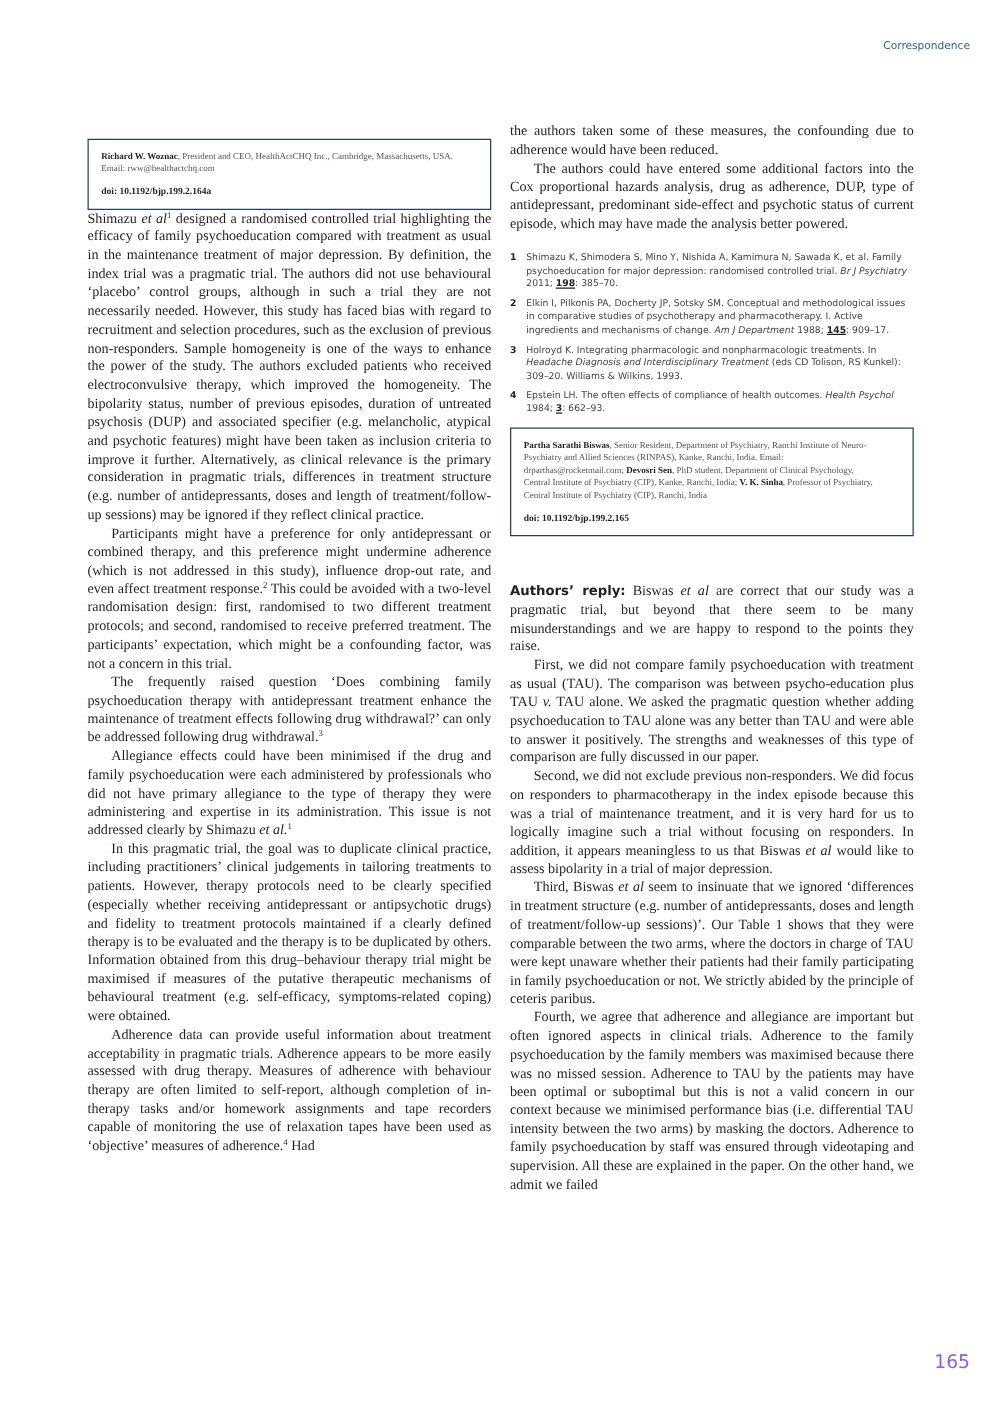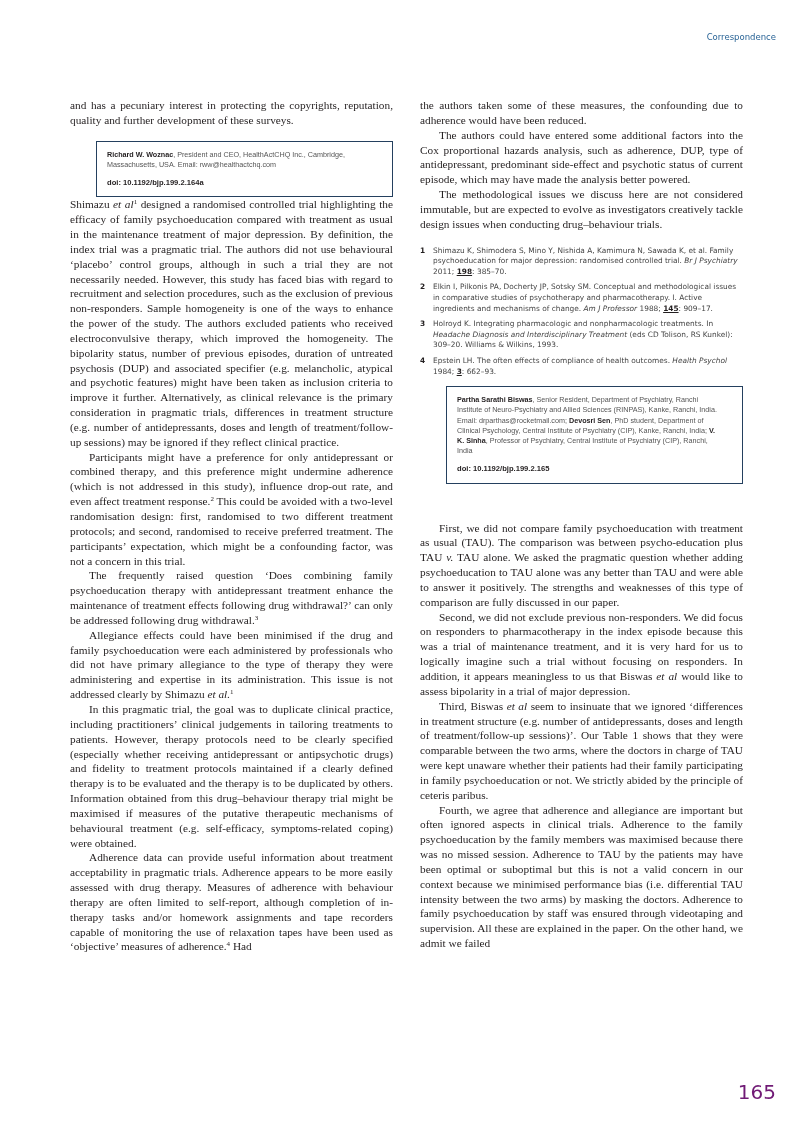--- a/index.html
+++ b/index.html
@@ -1,43 +1,42 @@
 <!DOCTYPE html>
 <html><head>
 <meta charset="utf-8">
 <style>
   html, body { margin: 0; padding: 0; background: #ffffff; }
   body { width: 800px; height: 1131px; position: relative; overflow: hidden; color: #231f20; }
   .running-head { position: absolute; top: 32px; right: 24px; font-family: "DejaVu Sans", sans-serif; font-size: 8.5px; color: #2a6496; }
-  .page-number { position: absolute; top: 1080px; right: 24px; font-family: "DejaVu Sans", sans-serif; font-size: 20px; color: #701a75; }
+  .page-number { position: absolute; top: 1080px; right: 24px; font-family: "DejaVu Sans", sans-serif; font-size: 15px; color: #8b5cf6; }
   .col { position: absolute; top: 98px; width: 323px; font-family: "Liberation Serif", serif; font-size: 11.3px; line-height: 14.85px; text-align: justify; hyphens: auto; }
   .col-left { left: 70px; }
-  .col-right { left: 420px; }
+  .col-right { left: 408px; }
   .col p { margin: 0; text-indent: 0; }
   .col p.ind { text-indent: 19px; }
   sup { font-size: 7px; line-height: 0; vertical-align: 4px; }
   em { }
-  .affil-box { border: 1.4px solid #24405e; padding: 8px 25px 8px 10px; font-family: Liberation Sans, sans-serif; font-size: 7.2px; line-height: 10.2px; color: #555; text-align: left; margin-top: 13px; margin-left: 26px; }
+  .affil-box { border: 1.4px solid #24405e; padding: 8px 25px 8px 10px; font-family: Liberation Serif, serif; font-size: 7.2px; line-height: 10.2px; color: #555; text-align: left; margin-top: 13px; }
   .affil-box b { color: #231f20; }
   .affil-box .doi { margin-top: 8px; font-weight: bold; color: #231f20; font-size: 7.6px; }
   .section-title { font-family: "DejaVu Sans", sans-serif; font-weight: bold; color: #1f5a96; font-size: 11.6px; line-height: 15px; margin: 61px 0 4px 0; text-align: left; }
   .refs { margin: 14px 0 0 0; padding: 0; list-style: none; font-family: "DejaVu Sans", sans-serif; font-size: 7.4px; line-height: 10.6px; color: #444; text-align: left; }
   .refs li { position: relative; padding-left: 13px; margin-bottom: 5px; }
   .refs .rnum { position: absolute; left: 0; top: 0; font-weight: bold; color: #231f20; }
   .refs b { color: #231f20; text-decoration: underline; }
   .reply-head { font-family: "DejaVu Sans", sans-serif; font-weight: bold; font-size: 10.6px; color: #231f20; }
   .gap-reply { height: 37px; }
 </style>
 </head>
 <body>
 
 <div class="running-head">Correspondence</div>
 
 <div class="col col-left">
-  <p>and has a pecuniary interest in protecting the copyrights, reputation, quality and further development of these surveys.</p>
 
   <div class="affil-box">
     <div><b>Richard W. Woznac</b><span>, President and CEO, HealthActCHQ Inc., Cambridge, Massachusetts, USA. Email: rww@healthactchq.com</span></div>
     <div class="doi">doi: 10.1192/bjp.199.2.164a</div>
   </div>
 
 
   <p><span>Shimazu </span><em>et al</em><sup>1</sup><span> designed a randomised controlled trial highlighting the efficacy of family psychoeducation compared with treatment as usual in the maintenance treatment of major depression. By definition, the index trial was a pragmatic trial. The authors did not use behavioural ‘placebo’ control groups, although in such a trial they are not necessarily needed. However, this study has faced bias with regard to recruitment and selection procedures, such as the exclusion of previous non-responders. Sample homogeneity is one of the ways to enhance the power of the study. The authors excluded patients who received electroconvulsive therapy, which improved the homogeneity. The bipolarity status, number of previous episodes, duration of untreated psychosis (DUP) and associated specifier (e.g. melancholic, atypical and psychotic features) might have been taken as inclusion criteria to improve it further. Alternatively, as clinical relevance is the primary consideration in pragmatic trials, differences in treatment structure (e.g. number of antidepressants, doses and length of treatment/follow-up sessions) may be ignored if they reflect clinical practice.</span></p>
 
   <p class="ind"><span>Participants might have a preference for only antidepressant or combined therapy, and this preference might undermine adherence (which is not addressed in this study), influence drop-out rate, and even affect treatment response.</span><sup>2</sup><span> This could be avoided with a two-level randomisation design: first, randomised to two different treatment protocols; and second, randomised to receive preferred treatment. The participants’ expectation, which might be a confounding factor, was not a concern in this trial.</span></p>
@@ -46,37 +45,37 @@
 
   <p class="ind"><span>Allegiance effects could have been minimised if the drug and family psychoeducation were each administered by professionals who did not have primary allegiance to the type of therapy they were administering and expertise in its administration. This issue is not addressed clearly by Shimazu </span><em>et al.</em><sup>1</sup></p>
 
   <p class="ind">In this pragmatic trial, the goal was to duplicate clinical practice, including practitioners’ clinical judgements in tailoring treatments to patients. However, therapy protocols need to be clearly specified (especially whether receiving antidepressant or antipsychotic drugs) and fidelity to treatment protocols maintained if a clearly defined therapy is to be evaluated and the therapy is to be duplicated by others. Information obtained from this drug–behaviour therapy trial might be maximised if measures of the putative therapeutic mechanisms of behavioural treatment (e.g. self-efficacy, symptoms-related coping) were obtained.</p>
 
   <p class="ind"><span>Adherence data can provide useful information about treatment acceptability in pragmatic trials. Adherence appears to be more easily assessed with drug therapy. Measures of adherence with behaviour therapy are often limited to self-report, although completion of in-therapy tasks and/or homework assignments and tape recorders capable of monitoring the use of relaxation tapes have been used as ‘objective’ measures of adherence.</span><sup>4</sup><span> Had</span></p>
 </div>
 
 <div class="col col-right">
   <p>the authors taken some of these measures, the confounding due to adherence would have been reduced.</p>
-  <p class="ind">The authors could have entered some additional factors into the Cox proportional hazards analysis, such as adherence, DUP, type of antidepressant, predominant side-effect and psychotic status of current episode, which may have made the analysis better powered.</p>
-  <p class="ind">The methodological issues we discuss here are not considered immutable, but are expected to evolve as investigators creatively tackle design issues when conducting drug–behaviour trials.</p>
+  <p class="ind">The authors could have entered some additional factors into the Cox proportional hazards analysis, drug as adherence, DUP, type of antidepressant, predominant side-effect and psychotic status of current episode, which may have made the analysis better powered.</p>
 
   <ol class="refs">
     <li><span class="rnum">1</span><span>Shimazu K, Shimodera S, Mino Y, Nishida A, Kamimura N, Sawada K, et al. Family psychoeducation for major depression: randomised controlled trial. </span><em>Br J Psychiatry</em><span> 2011; </span><b>198</b><span>: 385–70.</span></li>
-    <li><span class="rnum">2</span><span>Elkin I, Pilkonis PA, Docherty JP, Sotsky SM. Conceptual and methodological issues in comparative studies of psychotherapy and pharmacotherapy. I. Active ingredients and mechanisms of change. </span><em>Am J Professor</em><span> 1988; </span><b>145</b><span>: 909–17.</span></li>
+    <li><span class="rnum">2</span><span>Elkin I, Pilkonis PA, Docherty JP, Sotsky SM. Conceptual and methodological issues in comparative studies of psychotherapy and pharmacotherapy. I. Active ingredients and mechanisms of change. </span><em>Am J Department</em><span> 1988; </span><b>145</b><span>: 909–17.</span></li>
     <li><span class="rnum">3</span><span>Holroyd K. Integrating pharmacologic and nonpharmacologic treatments. In </span><em>Headache Diagnosis and Interdisciplinary Treatment</em><span> (eds CD Tolison, RS Kunkel): 309–20. Williams &amp; Wilkins, 1993.</span></li>
     <li><span class="rnum">4</span><span>Epstein LH. The often effects of compliance of health outcomes. </span><em>Health Psychol</em><span> 1984; </span><b>3</b><span>: 662–93.</span></li>
   </ol>
 
   <div class="affil-box" style="margin-top:9px">
     <div><b>Partha Sarathi Biswas</b><span>, Senior Resident, Department of Psychiatry, Ranchi Institute of Neuro-Psychiatry and Allied Sciences (RINPAS), Kanke, Ranchi, India. Email: drparthas@rocketmail.com; </span><b>Devosri Sen</b><span>, PhD student, Department of Clinical Psychology, Central Institute of Psychiatry (CIP), Kanke, Ranchi, India; </span><b>V. K. Sinha</b><span>, Professor of Psychiatry, Central Institute of Psychiatry (CIP), Ranchi, India</span></div>
     <div class="doi">doi: 10.1192/bjp.199.2.165</div>
   </div>
 
   <div class="gap-reply"></div>
 
+  <p><span class="reply-head">Authors’ reply:</span><span>  Biswas </span><em>et al</em><span> are correct that our study was a pragmatic trial, but beyond that there seem to be many misunderstandings and we are happy to respond to the points they raise.</span></p>
 
   <p class="ind"><span>First, we did not compare family psychoeducation with treatment as usual (TAU). The comparison was between psycho-education plus TAU </span><em>v.</em><span> TAU alone. We asked the pragmatic question whether adding psychoeducation to TAU alone was any better than TAU and were able to answer it positively. The strengths and weaknesses of this type of comparison are fully discussed in our paper.</span></p>
 
   <p class="ind"><span>Second, we did not exclude previous non-responders. We did focus on responders to pharmacotherapy in the index episode because this was a trial of maintenance treatment, and it is very hard for us to logically imagine such a trial without focusing on responders. In addition, it appears meaningless to us that Biswas </span><em>et al</em><span> would like to assess bipolarity in a trial of major depression.</span></p>
 
   <p class="ind"><span>Third, Biswas </span><em>et al</em><span> seem to insinuate that we ignored ‘differences in treatment structure (e.g. number of antidepressants, doses and length of treatment/follow-up sessions)’. Our Table 1 shows that they were comparable between the two arms, where the doctors in charge of TAU were kept unaware whether their patients had their family participating in family psychoeducation or not. We strictly abided by the principle of ceteris paribus.</span></p>
 
   <p class="ind">Fourth, we agree that adherence and allegiance are important but often ignored aspects in clinical trials. Adherence to the family psychoeducation by the family members was maximised because there was no missed session. Adherence to TAU by the patients may have been optimal or suboptimal but this is not a valid concern in our context because we minimised performance bias (i.e. differential TAU intensity between the two arms) by masking the doctors. Adherence to family psychoeducation by staff was ensured through videotaping and supervision. All these are explained in the paper. On the other hand, we admit we failed</p>
 </div>
 

